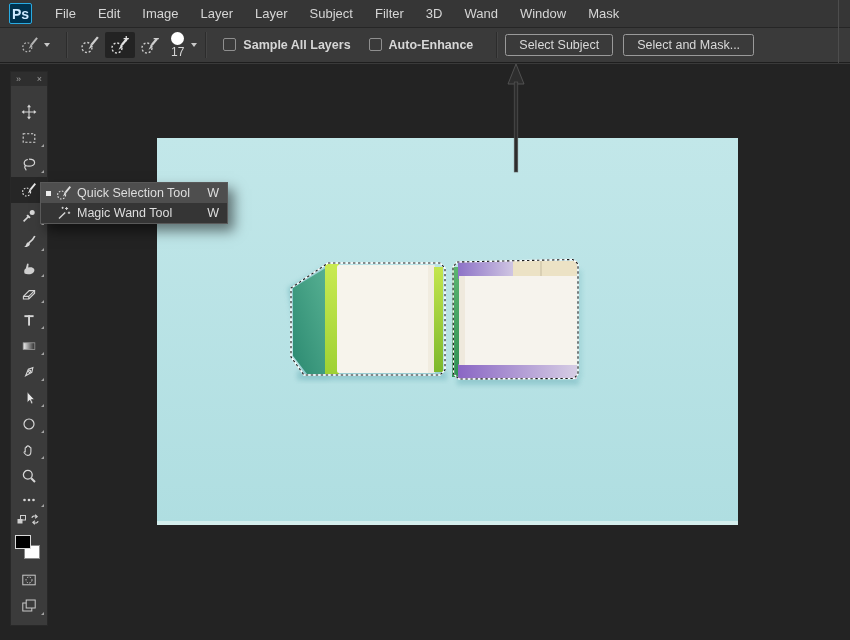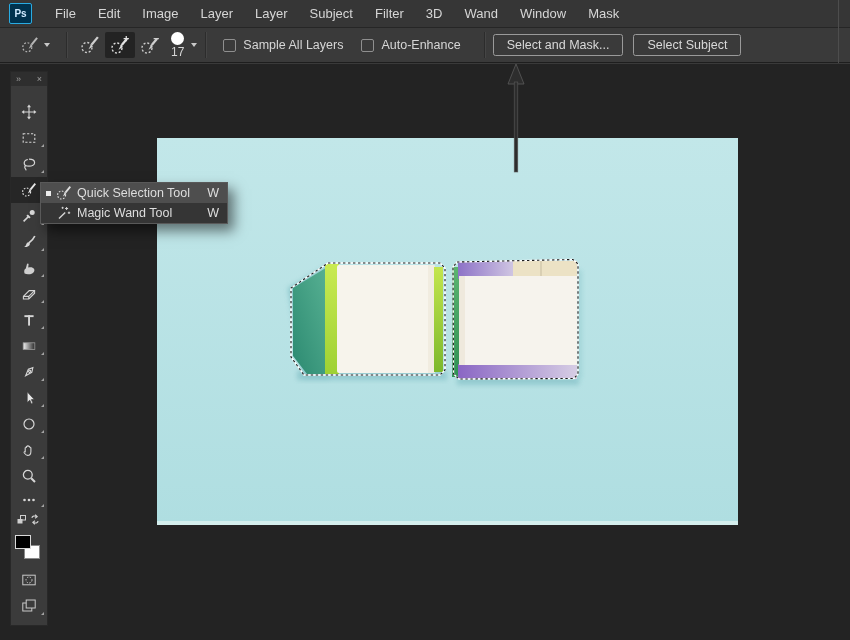--- a/index.html
+++ b/index.html
@@ -6,34 +6,34 @@
   html,body { width:850px; height:640px; }
   body {
     position:relative; overflow:hidden; background:#232323;
     font-family:"Liberation Sans", sans-serif; color:#d6d6d6;
     -webkit-font-smoothing:antialiased;
   }
   
   .menubar{position:absolute;top:0;left:0;right:0;height:28px;background:#363636;
     border-bottom:1px solid #262626;display:flex;align-items:center;font-size:13px;z-index:7;}
   .ps-logo{width:23px;height:21px;margin:0 12px 0 9px;background:#00324e;border:1.5px solid #29abe2;
-    border-radius:2px;color:#cfeaff;font-size:10px;font-weight:bold;display:flex;align-items:center;justify-content:center;flex:none;}
+    border-radius:2px;color:#cfeaff;font-size:14px;font-weight:bold;display:flex;align-items:center;justify-content:center;flex:none;}
   .menu-item{padding:12px 11px;height:100%;display:flex;align-items:center;cursor:default;}
   
   .optionsbar{position:absolute;top:28px;left:0;right:0;height:35px;background:#3a3a3a;
     border-bottom:1px solid #1e1e1e;display:flex;align-items:center;font-size:12.5px;z-index:7;padding-left:12px;}
   .vsep{width:1px;height:26px;background:#2c2c2c;box-shadow:1px 0 0 rgba(255,255,255,0.06);margin:0 8px;flex:none;}
   .opt-tool{width:30px;height:26px;display:flex;align-items:center;justify-content:center;border-radius:2px;position:relative;flex:none;}
   .opt-tool.active{background:#232323;}
   .preset{display:flex;align-items:center;}
   .caret{width:0;height:0;border-left:3.5px solid transparent;border-right:3.5px solid transparent;border-top:4px solid #c9c9c9;margin-left:5px;}
   .brush-size{display:flex;flex-direction:column;align-items:center;line-height:1;margin:0 2px 0 6px;}
   .brush-dot{width:13px;height:13px;border-radius:50%;background:#ffffff;margin-bottom:1px;}
   .brush-num{font-size:12px;color:#d6d6d6;}
-  .checkbox-group{display:flex;align-items:center;margin:0 9px;}
+  .checkbox-group{display:flex;align-items:flex-start;margin:0 9px;font-weight:bold;}
   .checkbox{width:13px;height:13px;border:1px solid #8f8f8f;border-radius:2px;background:#3a3a3a;margin-right:7px;flex:none;}
   .ps-button{border:1px solid #9a9a9a;border-radius:2.5px;padding:3px 13px;margin-right:10px;color:#d9d9d9;
     background:transparent;font-size:12.5px;font-family:inherit;line-height:1.15;cursor:default;}
   .dock-line{position:absolute;right:11px;top:0;width:1px;height:63px;background:#4d4d4d;z-index:8;}
   
   .workspace{position:absolute;top:63px;left:0;right:0;bottom:0;background:#232323;box-shadow:inset 0 1px 0 #3a3a3a;}
   
   .toolbar{position:absolute;left:10px;top:8px;width:38px;background:#3b3b3b;border:1px solid #282828;z-index:4;padding-bottom:6px;}
   .toolbar-header{height:14px;background:#2e2e2e;display:flex;align-items:center;justify-content:space-between;
     padding:0 5px;color:#9f9f9f;font-size:9px;line-height:1;}
@@ -123,22 +123,22 @@
   <div class="checkbox-group">
     <span class="checkbox"></span>
     <span>Sample All Layers</span>
   </div>
   <div class="checkbox-group">
     <span class="checkbox"></span>
     <span>Auto-Enhance</span>
   </div>
 
   <div class="vsep" style="margin-left:14px"></div>
+  <button class="ps-button">Select Subject</button>
   <button class="ps-button">Select and Mask...</button>
-  <button class="ps-button">Select Subject</button>
 </div>
 <div class="dock-line"></div>
 
 <div class="workspace">
 
   <div class="canvas">
     <svg width="581" height="387" viewBox="0 0 581 387">
       <defs>
         <linearGradient id="bgG" x1="0" y1="0" x2="0" y2="1">
           <stop offset="0" stop-color="#c2e7e9"></stop>

